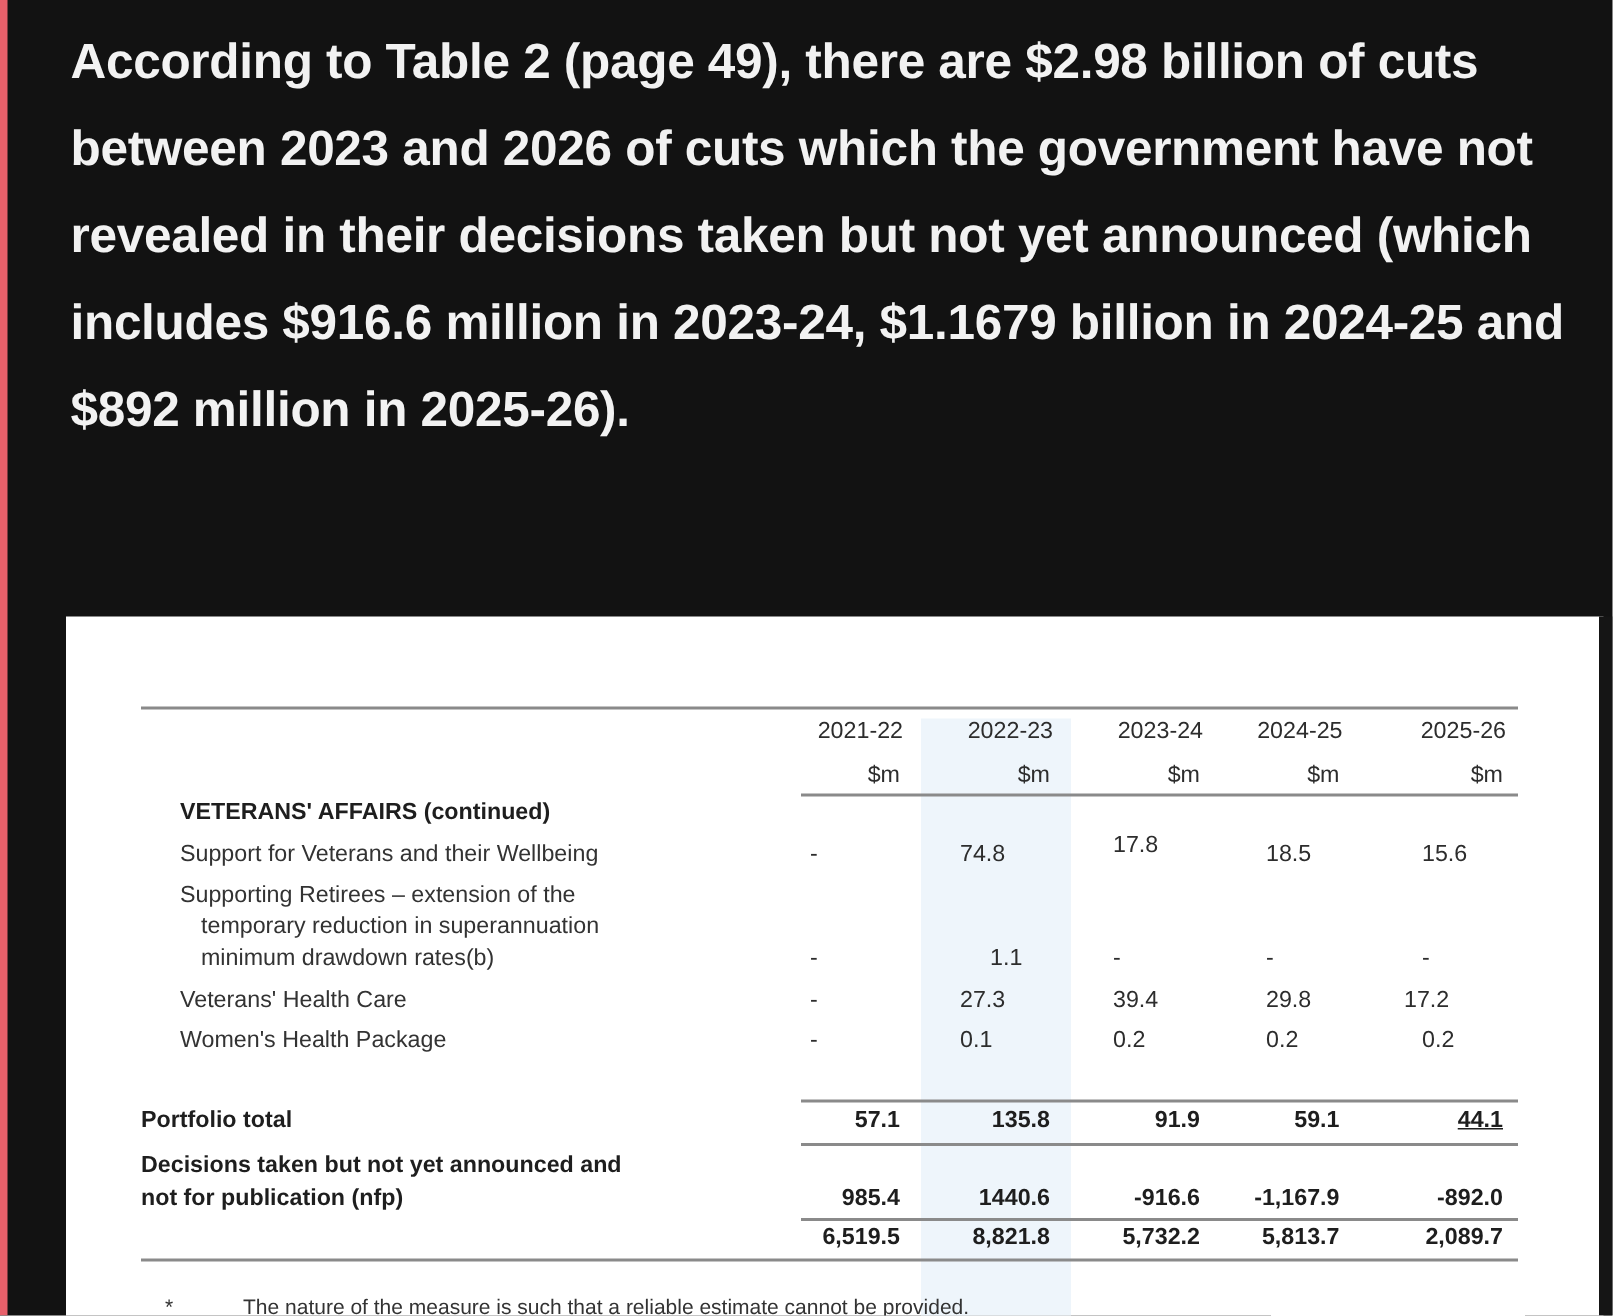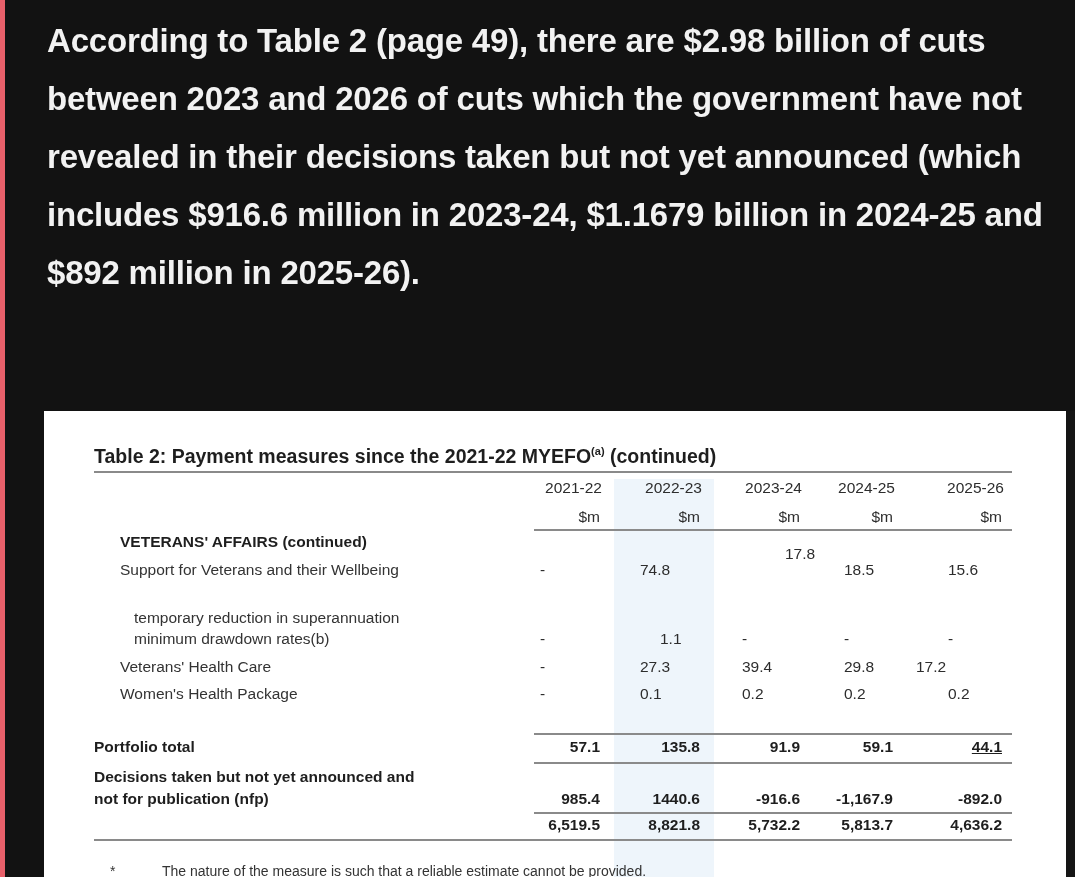--- a/index.html
+++ b/index.html
@@ -48,59 +48,59 @@
 </head>
 <body>
 
 <div class="accent-bar"></div>
 
 <p class="commentary">According to Table 2 (page 49), there are $2.98 billion of cuts between 2023 and 2026 of cuts which the government have not revealed in their decisions taken but not yet announced (which includes $916.6 million in 2023-24, $1.1679 billion in 2024-25 and $892 million in 2025-26).</p>
 
 <div class="doc">
   <div class="highlight-col"></div>
 
-  <div class="title"><span>Table 2: Payment measures since the 2021-22 MYEFO</span><sup>(a)</sup> <span>(continued)</span></div>
   <div class="rule" style="left:50px; top:60px; width:918px;"></div>
 
   <div class="cell num" style="left:458px; top:68px;">2021-22</div>
   <div class="cell num" style="left:558px; top:68px;">2022-23</div>
   <div class="cell num" style="left:658px; top:68px;">2023-24</div>
   <div class="cell num" style="left:751px; top:68px;">2024-25</div>
   <div class="cell num" style="left:860px; top:68px;">2025-26</div>
 
   <div class="cell num" style="left:456px; top:97px;">$m</div>
   <div class="cell num" style="left:556px; top:97px;">$m</div>
   <div class="cell num" style="left:656px; top:97px;">$m</div>
   <div class="cell num" style="left:749px; top:97px;">$m</div>
   <div class="cell num" style="left:858px; top:97px;">$m</div>
   <div class="rule" style="left:490px; top:118px; width:478px;"></div>
 
   <div class="cell label" style="left:76px; top:150px;">Support for Veterans and their Wellbeing</div>
 
   <div class="cell bold" style="left:76px; top:122px;">VETERANS' AFFAIRS (continued)</div>
   <div class="cell" style="left:496px; top:150px;">-</div>
   <div class="cell" style="left:596px; top:150px;">74.8</div>
-  <div class="cell" style="left:698px; top:134px;margin-left:43px;">17.8</div>
+  <div class="cell" style="left:698px; top:144px;">17.8</div>
   <div class="cell" style="left:800px; top:150px;">18.5</div>
   <div class="cell" style="left:904px; top:150px;">15.6</div>
 
+  <div class="cell label" style="left:76px; top:177px;">Supporting Retirees – extension of the</div>
   <div class="cell label" style="left:90px; top:198px;">temporary reduction in superannuation</div>
   <div class="cell label" style="left:90px; top:219px;">minimum drawdown rates(b)</div>
   <div class="cell" style="left:496px; top:219px;">-</div>
   <div class="cell" style="left:616px; top:219px;">1.1</div>
   <div class="cell" style="left:698px; top:219px;">-</div>
   <div class="cell" style="left:800px; top:219px;">-</div>
   <div class="cell" style="left:904px; top:219px;">-</div>
 
   <div class="cell label" style="left:76px; top:247px;">Veterans' Health Care</div>
   <div class="cell" style="left:496px; top:247px;">-</div>
   <div class="cell" style="left:596px; top:247px;">27.3</div>
   <div class="cell" style="left:698px; top:247px;">39.4</div>
   <div class="cell" style="left:800px; top:247px;">29.8</div>
-  <div class="cell" style="left:872px; top:247px;text-align:right;">17.2</div>
+  <div class="cell" style="left:892px; top:247px;text-align:right;">17.2</div>
 
   <div class="cell label" style="left:76px; top:274px;">Women's Health Package</div>
   <div class="cell" style="left:496px; top:274px;">-</div>
   <div class="cell" style="left:596px; top:274px;">0.1</div>
   <div class="cell" style="left:698px; top:274px;">0.2</div>
   <div class="cell" style="left:800px; top:274px;">0.2</div>
   <div class="cell" style="left:904px; top:274px;">0.2</div>
 
   <div class="rule" style="left:490px; top:322px; width:478px;"></div>
   <div class="cell bold" style="left:50px; top:327px;">Portfolio total</div>
@@ -117,20 +117,20 @@
   <div class="cell num bold" style="left:556px; top:379px;">1440.6</div>
   <div class="cell num bold" style="left:656px; top:379px;">-916.6</div>
   <div class="cell num bold" style="left:749px; top:379px;">-1,167.9</div>
   <div class="cell num bold" style="left:858px; top:379px;">-892.0</div>
   <div class="rule" style="left:490px; top:401px; width:478px;"></div>
 
   <div class="cell num bold" style="left:456px; top:405px;">6,519.5</div>
   <div class="cell num bold" style="left:556px; top:405px;">8,821.8</div>
   <div class="cell num bold" style="left:656px; top:405px;">5,732.2</div>
   <div class="cell num bold" style="left:749px; top:405px;text-align:right;">5,813.7</div>
-  <div class="cell num bold" style="left:858px; top:405px;">4,636.2</div>
+  <div class="cell num bold" style="left:858px; top:405px;">2,089.7</div>
   <div class="rule" style="left:50px; top:428px; width:918px;"></div>
 
   <div class="footnote" style="left:66px; top:452px;">*</div>
   <div class="footnote" style="left:118px; top:452px;">The nature of the measure is such that a reliable estimate cannot be provided.</div>
 </div>
 
 <div class="doc-edge"></div>
 
 </body></html>

